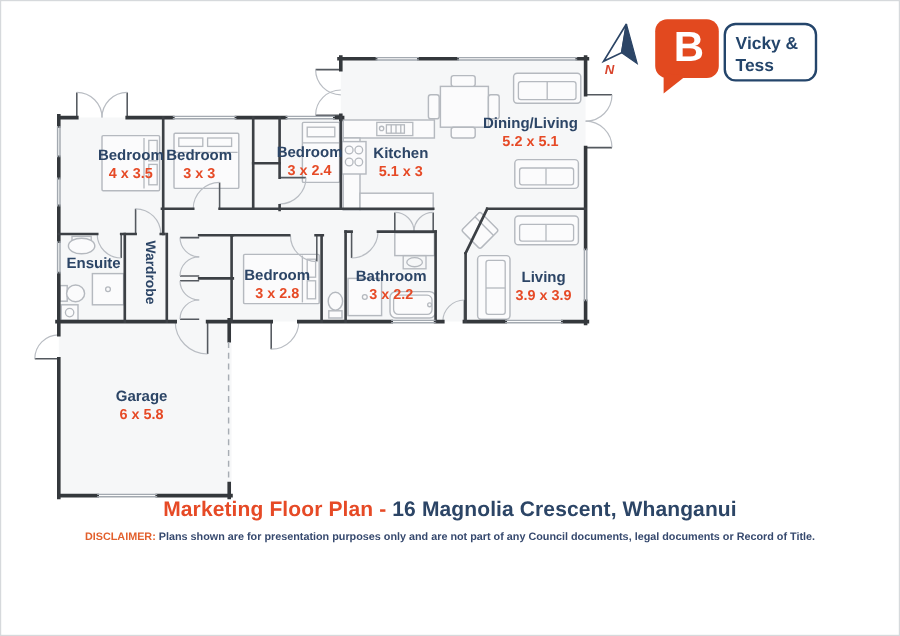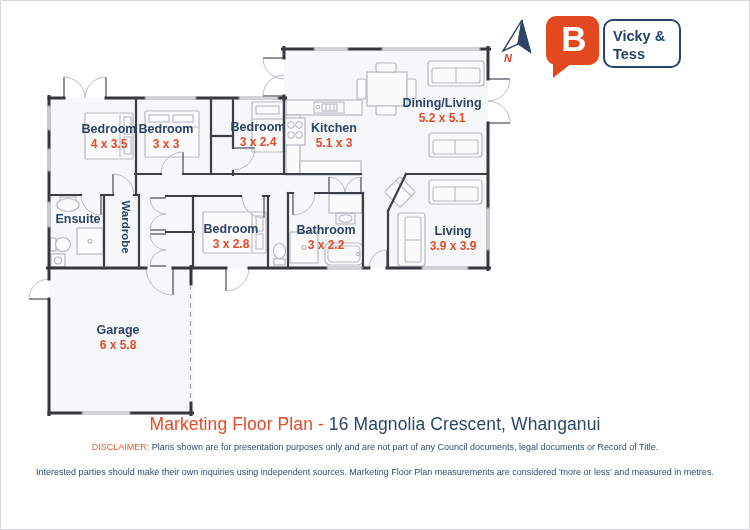--- a/index.html
+++ b/index.html
@@ -11,25 +11,25 @@
   .room-name{font-size:12.5px;font-weight:bold;fill:#2c4566;text-anchor:middle;}
   .room-dims{font-size:12px;font-weight:bold;fill:#e64a26;text-anchor:middle;}
   .wall{stroke:#34383c;stroke-width:3;stroke-linecap:square;fill:none;}
   .iwall{stroke:#3c4045;stroke-width:2.2;stroke-linecap:square;fill:none;}
   .win{stroke:#a3a9b0;stroke-width:1.2;fill:none;}
   .furn{stroke:#b5b9bf;stroke-width:1.2;fill:#fbfbfc;}
   .furnl{stroke:#b5b9bf;stroke-width:1.1;fill:none;}
   .arc{stroke:#b9bdc3;stroke-width:1;fill:none;}
   .leaf{stroke:#54595f;stroke-width:1.3;fill:none;}
   .title-line{position:absolute;left:0;right:0;top:413px;text-align:center;
-              font-size:17.5px;font-weight:normal;letter-spacing:0.1px;}
+              font-size:17.5px;font-weight:bold;letter-spacing:0.1px;}
   .title-line .orange{color:#e64a26;}
   .title-line .navy{color:#2c4566;}
   .disc{position:absolute;left:0;right:0;text-align:center;font-size:9px;
-        font-weight:normal;color:#36496e;}
+        font-weight:bold;color:#36496e;}
   .disc .lab{color:#e2602d;}
   .d1{top:441px;} .d2{top:453.5px;} .d3{top:466px;}
 </style>
 </head>
 <body>
 
 <div class="page">
 
 <svg width="750" height="530" viewBox="0 0 750 530">
 
@@ -379,17 +379,14 @@
 </svg>
 
   <div class="title-line">
     <span class="orange">Marketing Floor Plan -</span>
     <span class="navy">16 Magnolia Crescent, Whanganui</span>
   </div>
   <div class="disc d1">
     <span class="lab">DISCLAIMER:</span>
     <span>Plans shown are for presentation purposes only and are not part of any Council documents, legal documents or Record of Title.</span>
   </div>
-  <div class="disc d3">
-    <span>Interested parties should make their own inquiries using independent sources. Marketing Floor Plan measurements are considered 'more or less' and measured in metres.</span>
-  </div>
 
 </div>
 
 </body></html>

